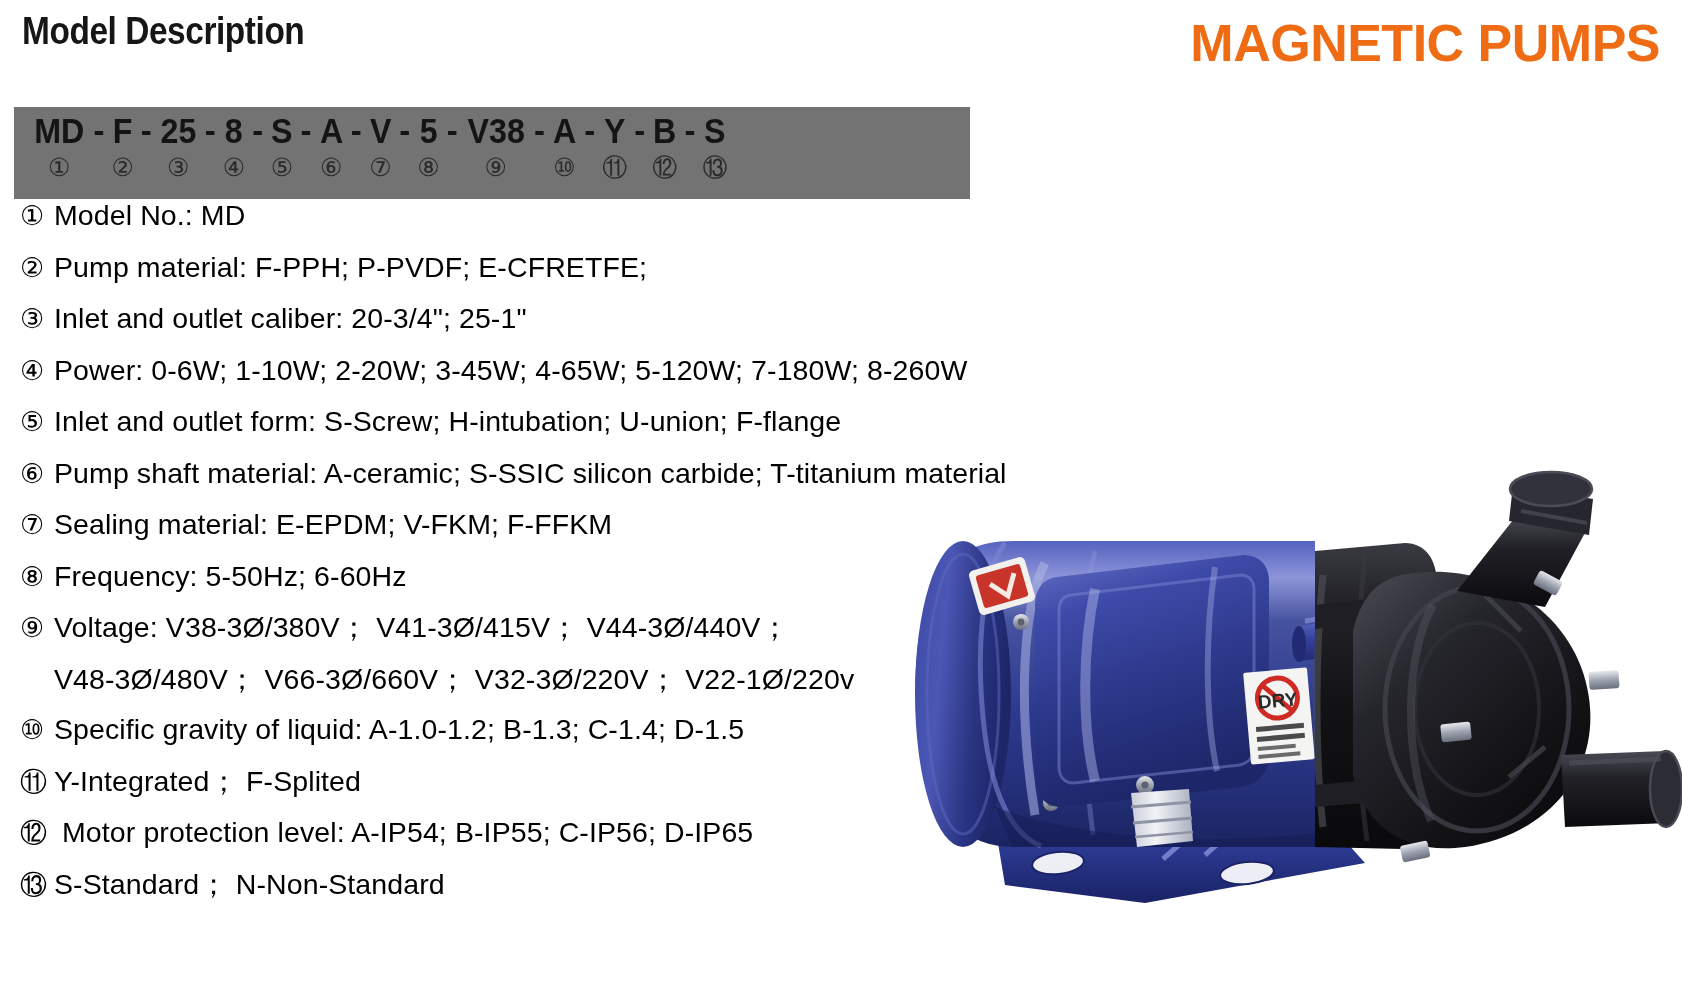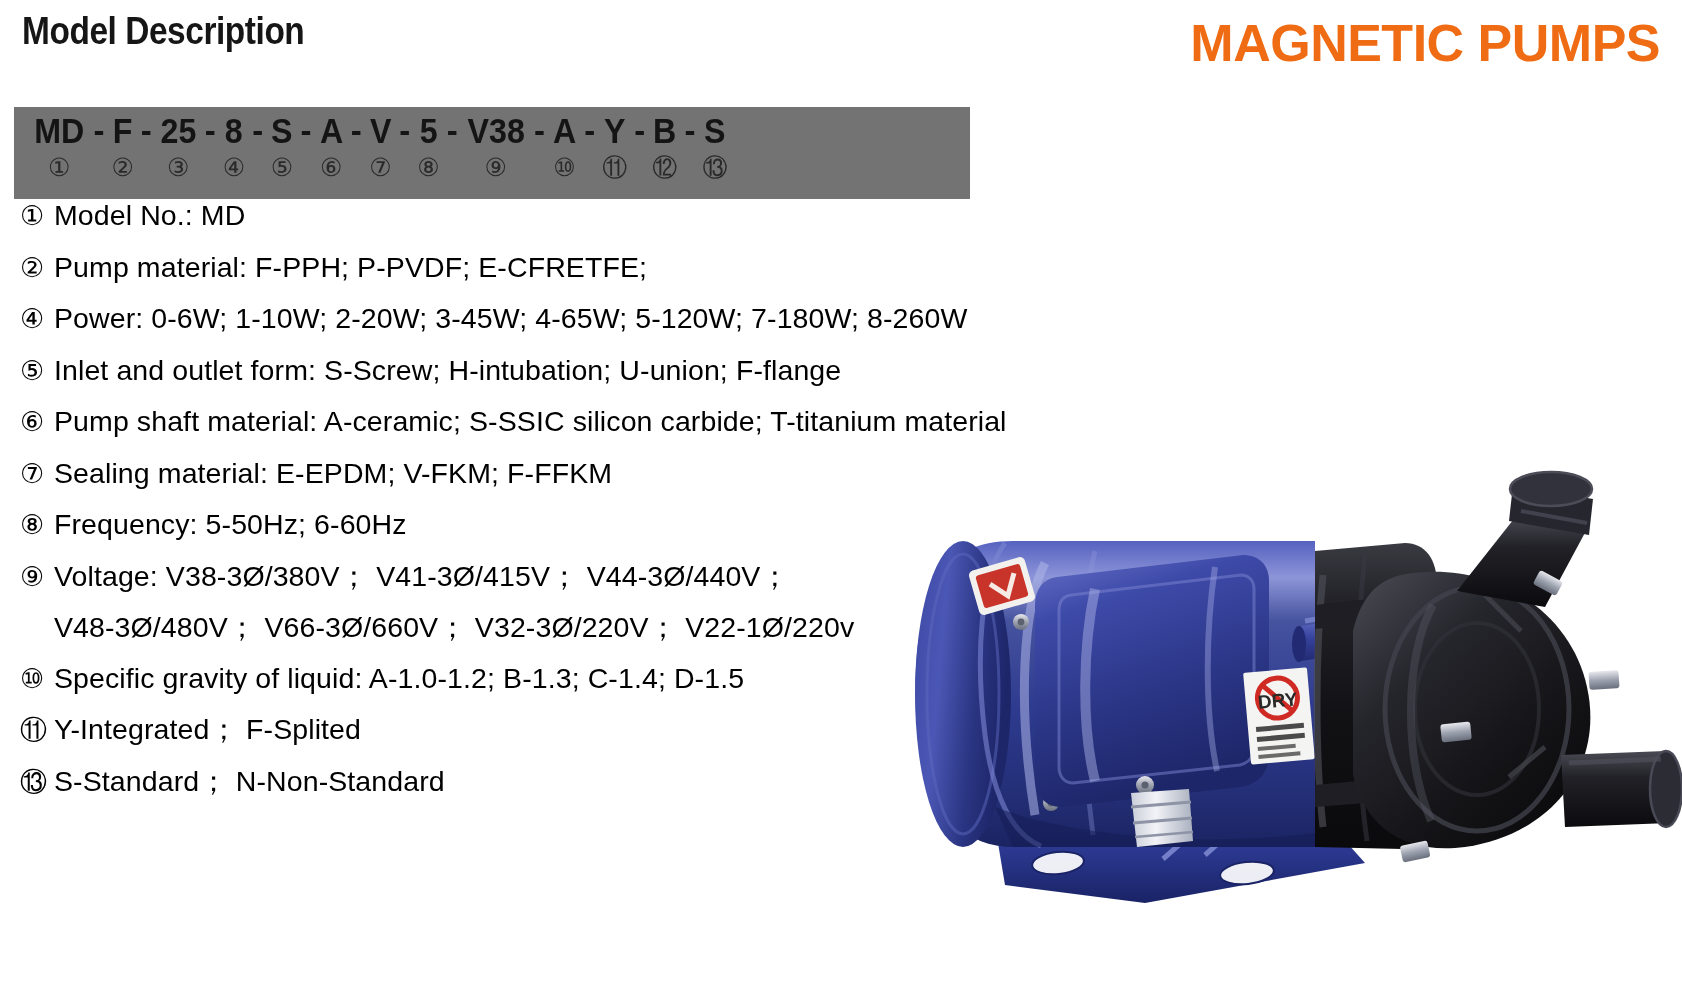--- a/index.html
+++ b/index.html
@@ -200,29 +200,31 @@
     </div>
 </div>
 
 <div class="title-block">
   <div>MAGNETIC PUMPS</div>
 </div>
 
 <div class="spec-list" id="spec-list">
     <div class="spec-line"><span class="num">①</span><span>Model No.: MD</span></div>
     <div class="spec-line"><span class="num">②</span><span>Pump material: F-PPH; P-PVDF; E-CFRETFE;</span></div>
+    <div class="spec-line"><span class="num">③</span><span>Inlet and outlet caliber: 20-3/4"; 25-1"</span></div>
     <div class="spec-line"><span class="num">④</span><span>Power: 0-6W; 1-10W; 2-20W; 3-45W; 4-65W; 5-120W; 7-180W; 8-260W</span></div>
     <div class="spec-line"><span class="num">⑤</span><span>Inlet and outlet form: S-Screw; H-intubation; U-union; F-flange</span></div>
     <div class="spec-line"><span class="num">⑥</span><span>Pump shaft material: A-ceramic; S-SSIC silicon carbide; T-titanium material</span></div>
     <div class="spec-line"><span class="num">⑦</span><span>Sealing material: E-EPDM; V-FKM; F-FFKM</span></div>
     <div class="spec-line"><span class="num">⑧</span><span>Frequency: 5-50Hz; 6-60Hz</span></div>
     <div class="spec-line"><span class="num">⑨</span><span>Voltage: V38-3Ø/380V；  V41-3Ø/415V；  V44-3Ø/440V；</span></div>
     <div class="spec-line cont"><span class="num"></span><span>V48-3Ø/480V；  V66-3Ø/660V；  V32-3Ø/220V；  V22-1Ø/220v</span></div>
     <div class="spec-line"><span class="num">⑩</span><span>Specific gravity of liquid: A-1.0-1.2; B-1.3; C-1.4; D-1.5</span></div>
     <div class="spec-line"><span class="num">⑪</span><span>Y-Integrated；  F-Splited</span></div>
+    <div class="spec-line"><span class="num">⑫</span><span> Motor protection level:  A-IP54; B-IP55; C-IP56; D-IP65</span></div>
     <div class="spec-line"><span class="num">⑬</span><span>S-Standard；  N-Non-Standard</span></div>
   </div>
 
 <div class="photo">
 <svg width="837" height="500" viewBox="0 0 837 500" xmlns="http://www.w3.org/2000/svg">
   <defs>
     <linearGradient id="motorBody" x1="0" y1="0" x2="0" y2="1">
       <stop offset="0%" stop-color="#5562c0"></stop>
       <stop offset="12%" stop-color="#8d95d8"></stop>
       <stop offset="26%" stop-color="#46539f"></stop>

